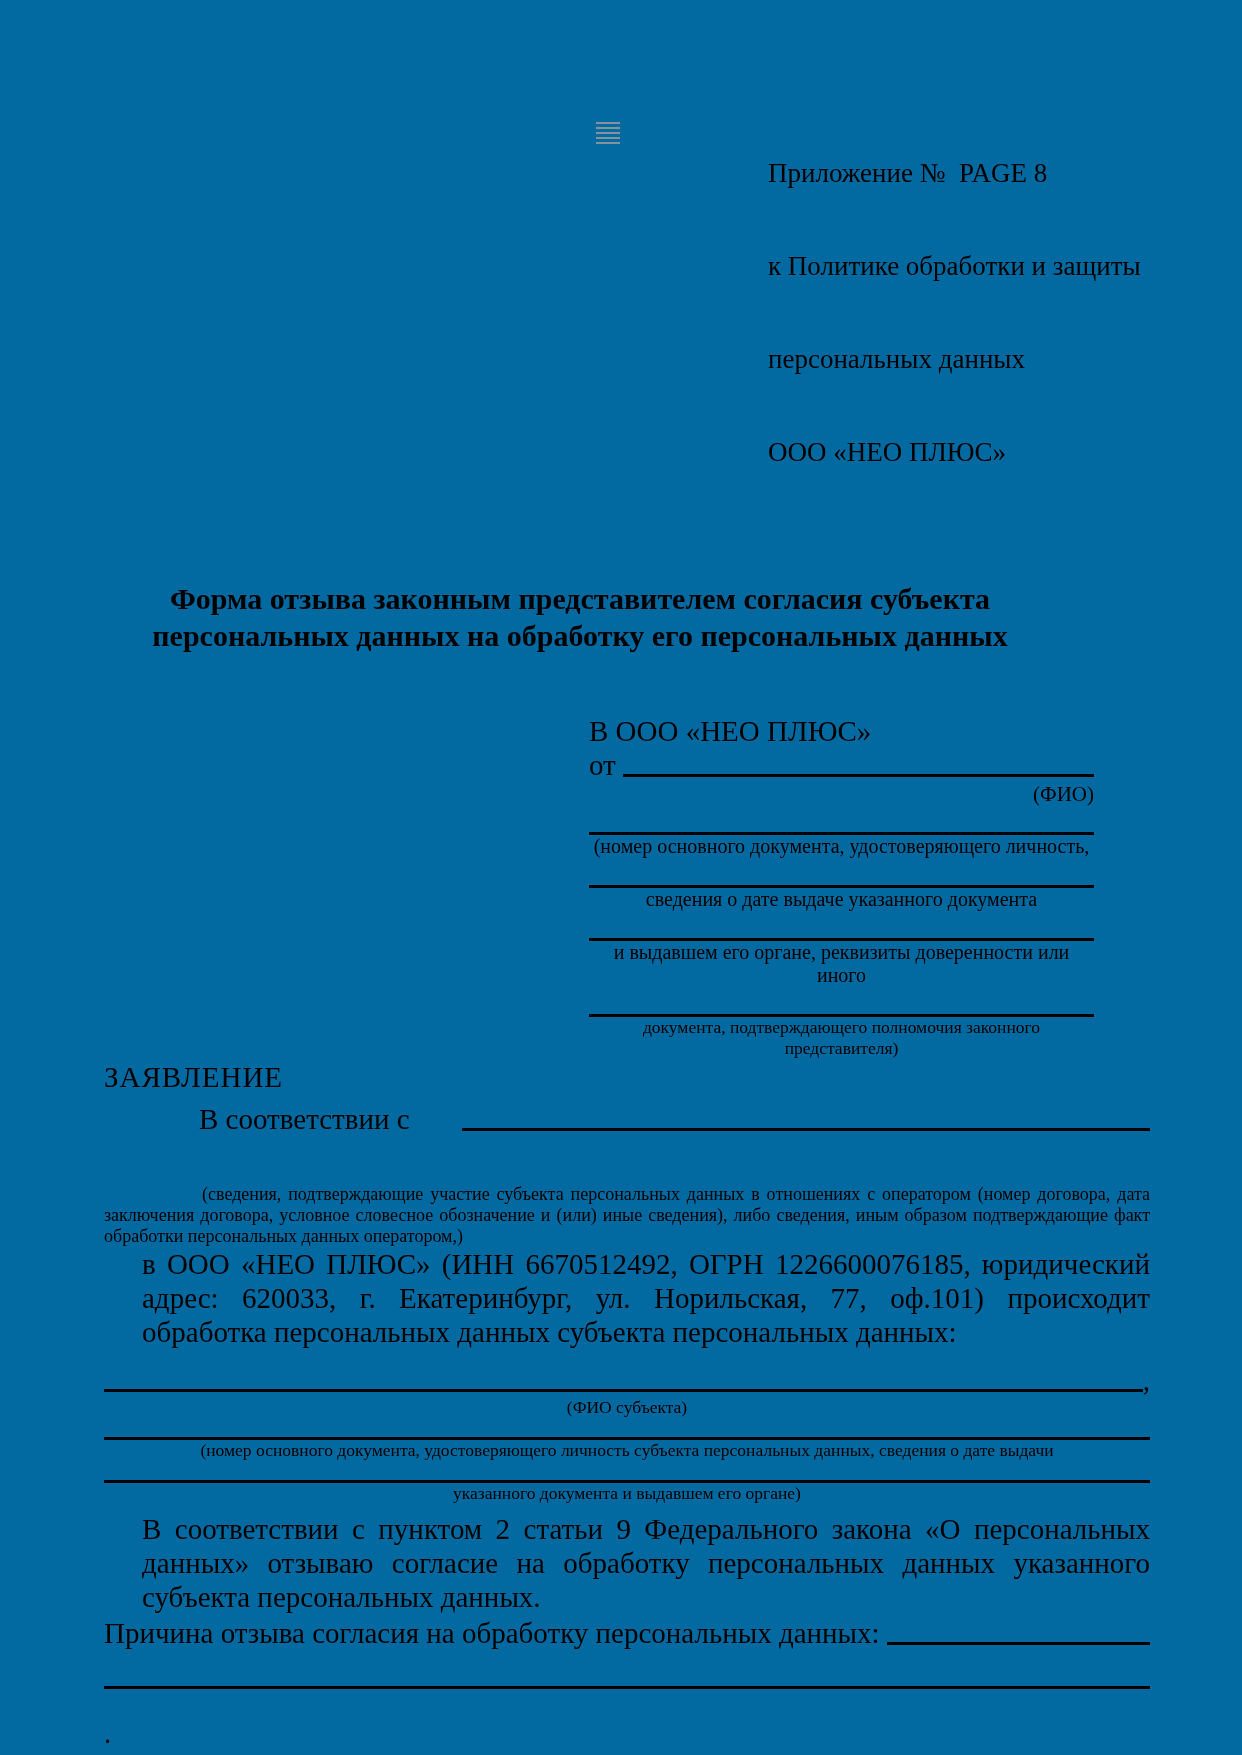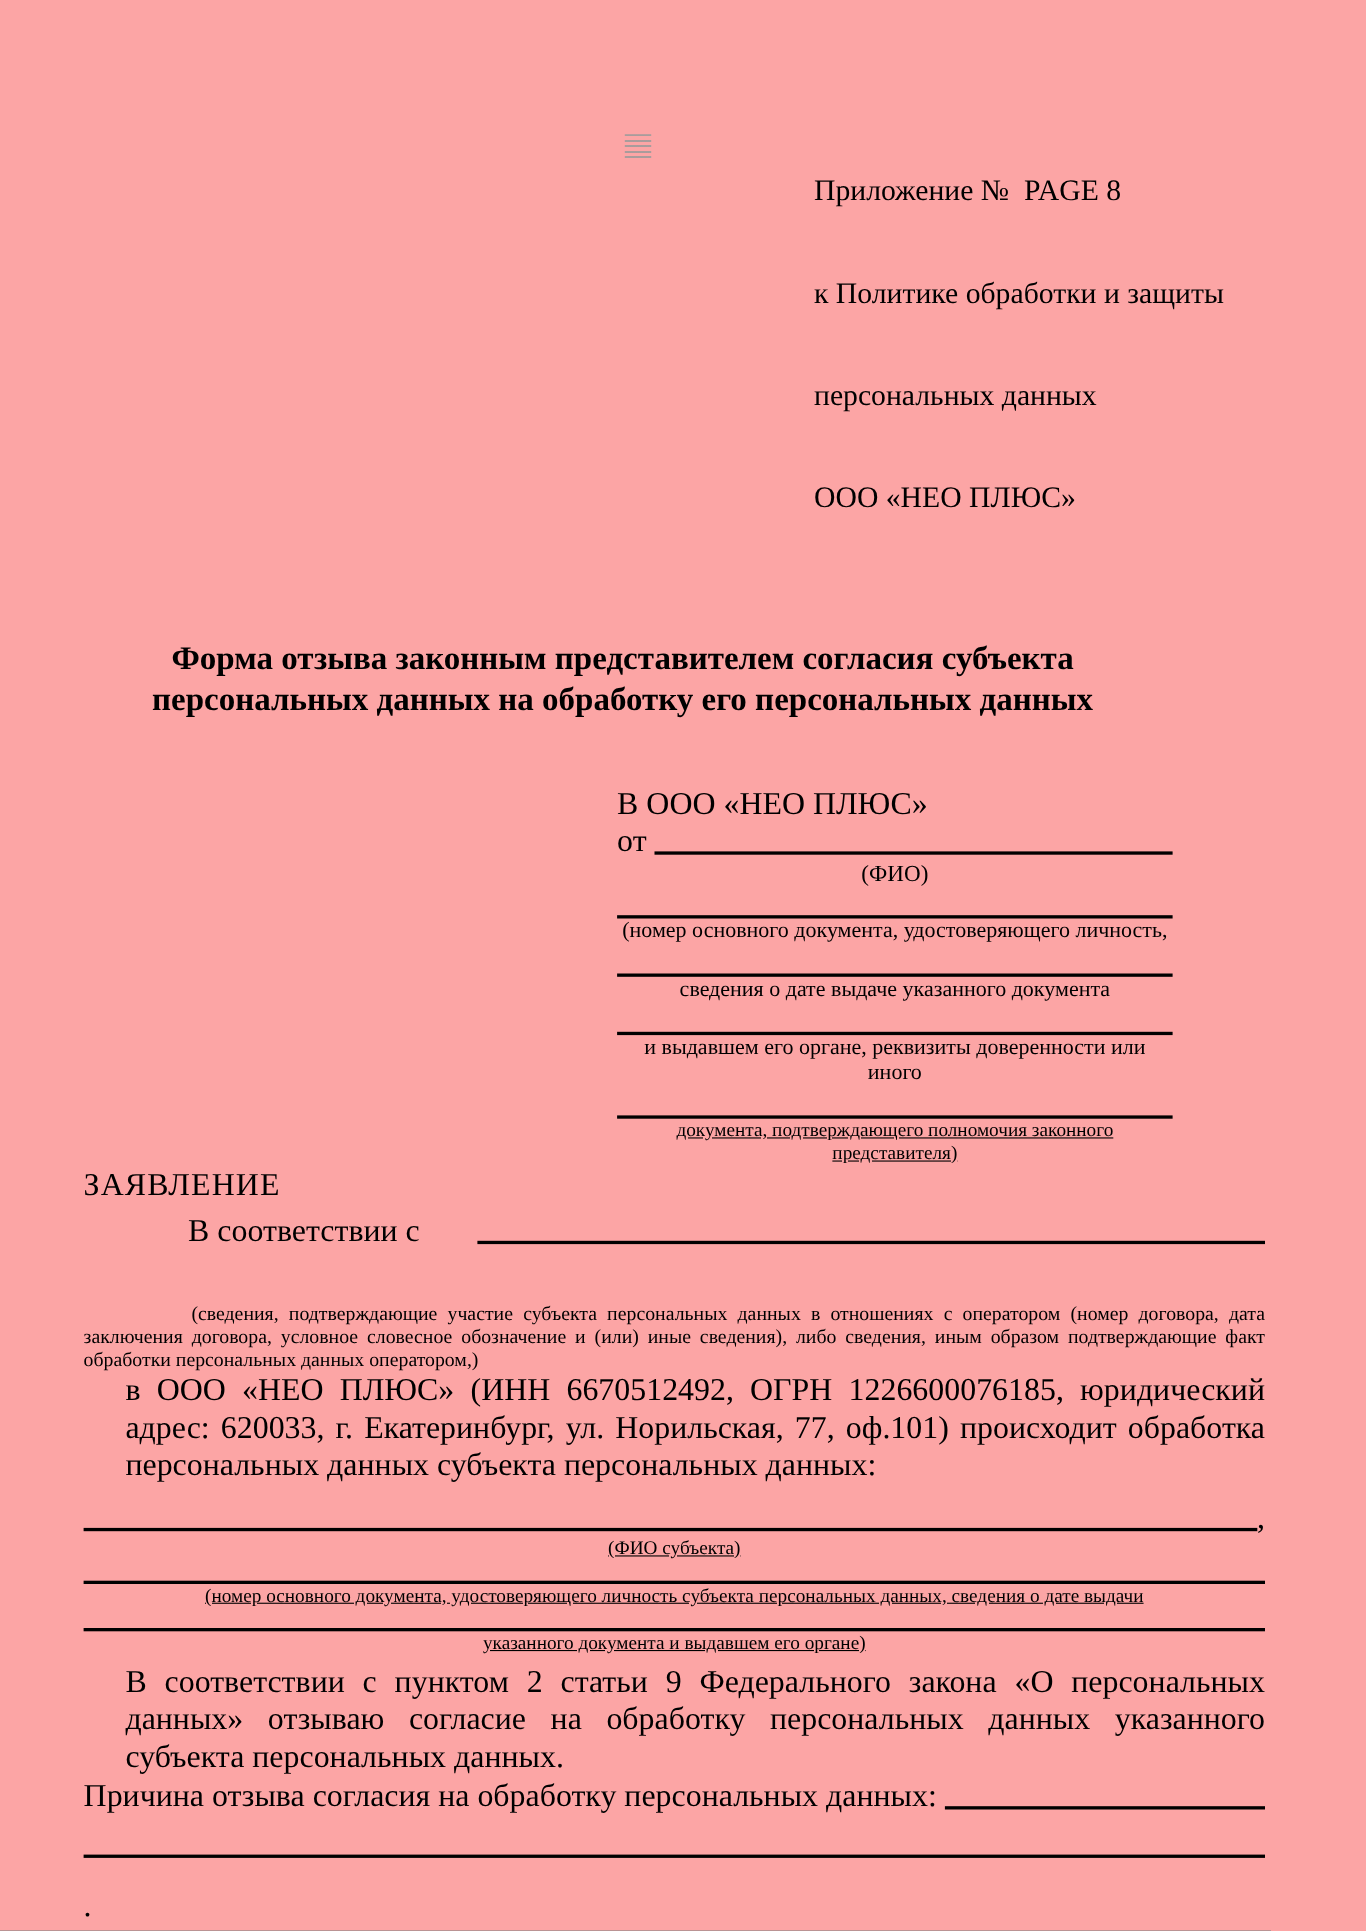--- a/index.html
+++ b/index.html
@@ -1,21 +1,21 @@
 <!DOCTYPE html>
 <html><head>
 <meta charset="utf-8">
 <style>
   * { margin:0; padding:0; box-sizing:border-box; }
   html,body { background:#888; }
   .page {
-    width:1242px; height:1755px; margin:0 auto; background:#fca5a5; color:#000;
+    width:1242px; height:1755px; margin:0 auto; background:#0369a1; color:#000;
     font-family:"Liberation Serif","DejaVu Serif",serif;
     font-size:29px; line-height:34px;
-    padding:96px 92px 0 76px; position:relative; overflow:hidden;
+    padding:96px 92px 0 104px; position:relative; overflow:hidden;
   }
 
   
   .header-row { display:flex; align-items:flex-start; margin-left:492px; }
   .marks {
     width:24px; height:22px; margin-top:26px; margin-right:148px; flex:0 0 auto;
     background:repeating-linear-gradient(#9a9a9a 0 2px, transparent 2px 5px);
     opacity:.85;
   }
   .header-block { font-size:27px; line-height:31px; white-space:pre-wrap; }
@@ -24,23 +24,23 @@
   .title {
     margin-top:50px; text-align:center; padding-right:94px;
     font-weight:bold; font-size:30px; line-height:37px;
   }
 
   
   .addressee { margin-left:485px; width:505px; margin-top:60px; }
   .line-row { display:flex; align-items:flex-end; }
   .line-row .lead { white-space:pre; }
   .fill { flex:1 1 auto; border-bottom:3px solid #000; margin-bottom:5px; min-width:40px; }
-  .caption { font-size:21px; line-height:24px; text-align:center; }
+  .caption { font-size:21px; line-height:24px; text-align:right; }
   .caption-md { font-size:20px; line-height:23px; text-align:center; }
-  .caption-sm { font-size:17.5px; line-height:21px; text-align:center;text-decoration:underline; }
+  .caption-sm { font-size:17.5px; line-height:21px; text-align:center; }
   .addr-blank { height:29px; border-bottom:3px solid #000; margin-top:0; }
   .addressee .caption-md, .addressee .caption-sm { margin-bottom:1px; }
 
   
   .heading { text-align:left; letter-spacing:1px; }
   .intro-row { margin-top:8px;gap:45px; }
   .intro-row .lead { margin-left:95px; }
   .fineprint { font-size:18px; line-height:21px; text-align:justify; text-indent:98px;margin-top:48px; }
   .para { text-align:justify;margin-left:38px; }
   .subject-blank { height:22px; border-bottom:3px solid #000; }

